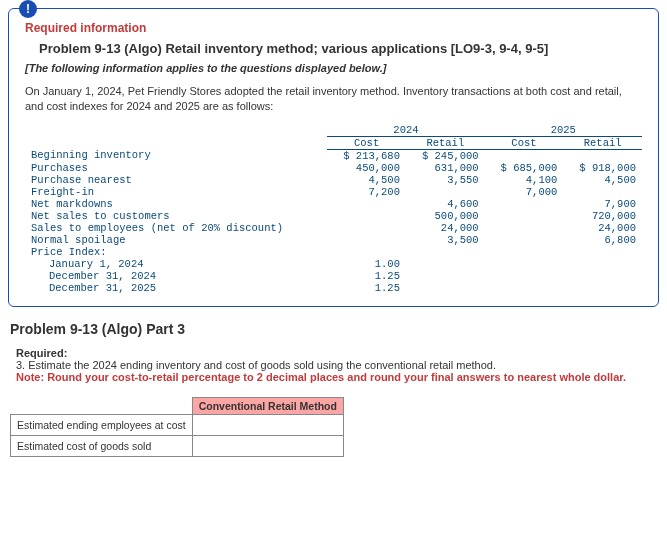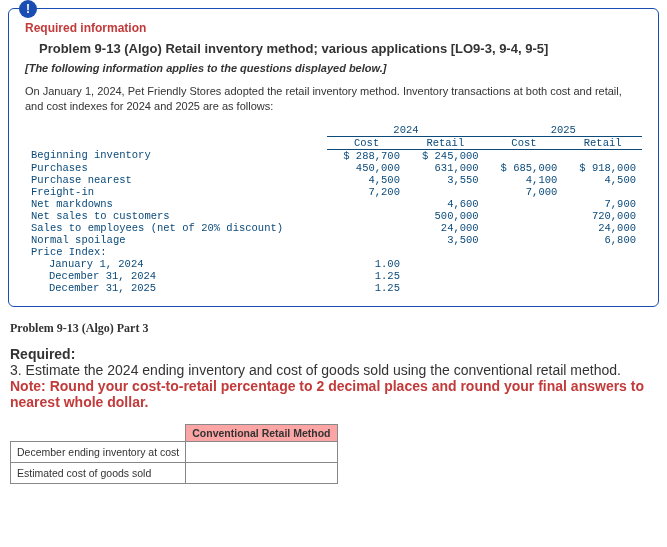--- a/index.html
+++ b/index.html
@@ -74,27 +74,26 @@
   }
   .col-head {
     border-bottom: 1px solid #0b4a7a;
     text-align: center;
   }
   .rlbl { text-align: left; }
   .rnum { text-align: right; }
   .indent { padding-left: 24px !important; }
   .part-title {
     font-weight: bold;
-    font-size: 12px;
+    font-size: 14px;
     margin: 14px 0 10px 10px;
-    font-family: Liberation Serif, serif;
   }
   .req-block {
-    margin: 0 10px;
-    font-size: 14px;
+    margin: 0 16px;
+    font-size: 11px;
   }
   .req-block .required { font-weight: bold; }
   .note-red { color: #c23a3a; font-weight: bold; }
   table.answer {
     border-collapse: collapse;
     margin: 14px 0 0 10px;
   }
   table.answer td, table.answer th {
     border: 1px solid #888;
     font-size: 10.5px;
@@ -135,21 +134,21 @@
         <td></td>
         <td class="col-head">Cost</td>
         <td class="col-head">Retail</td>
         <td class="col-head">Cost</td>
         <td class="col-head">Retail</td>
       </tr>
     </thead>
     <tbody>
       <tr>
           <td class="rlbl">Beginning inventory</td>
-          <td class="rnum">$ 288,700</td>
+          <td class="rnum">$ 213,680</td>
           <td class="rnum">$ 245,000</td>
           <td class="rnum"></td>
           <td class="rnum"></td>
         </tr>
       <tr>
           <td class="rlbl">Purchases</td>
           <td class="rnum">450,000</td>
           <td class="rnum">631,000</td>
           <td class="rnum">$ 685,000</td>
           <td class="rnum">$ 918,000</td>
@@ -236,21 +235,21 @@
   <div class="note-red">Note: Round your cost-to-retail percentage to 2 decimal places and round your final answers to nearest whole dollar.</div>
 </div>
 
 <table class="answer">
   <tbody>
       <tr>
     <td style="border:none;background:#fff;"></td>
     <th>Conventional Retail Method</th>
   </tr>
   <tr>
-    <td>December ending inventory at cost</td>
+    <td>Estimated ending employees at cost</td>
     <td><input type="text" style=""></td>
   </tr>
   <tr>
     <td>Estimated cost of goods sold</td>
     <td><input type="text" style=""></td>
   </tr>
 </tbody>
   </table>
 
 </body></html>

